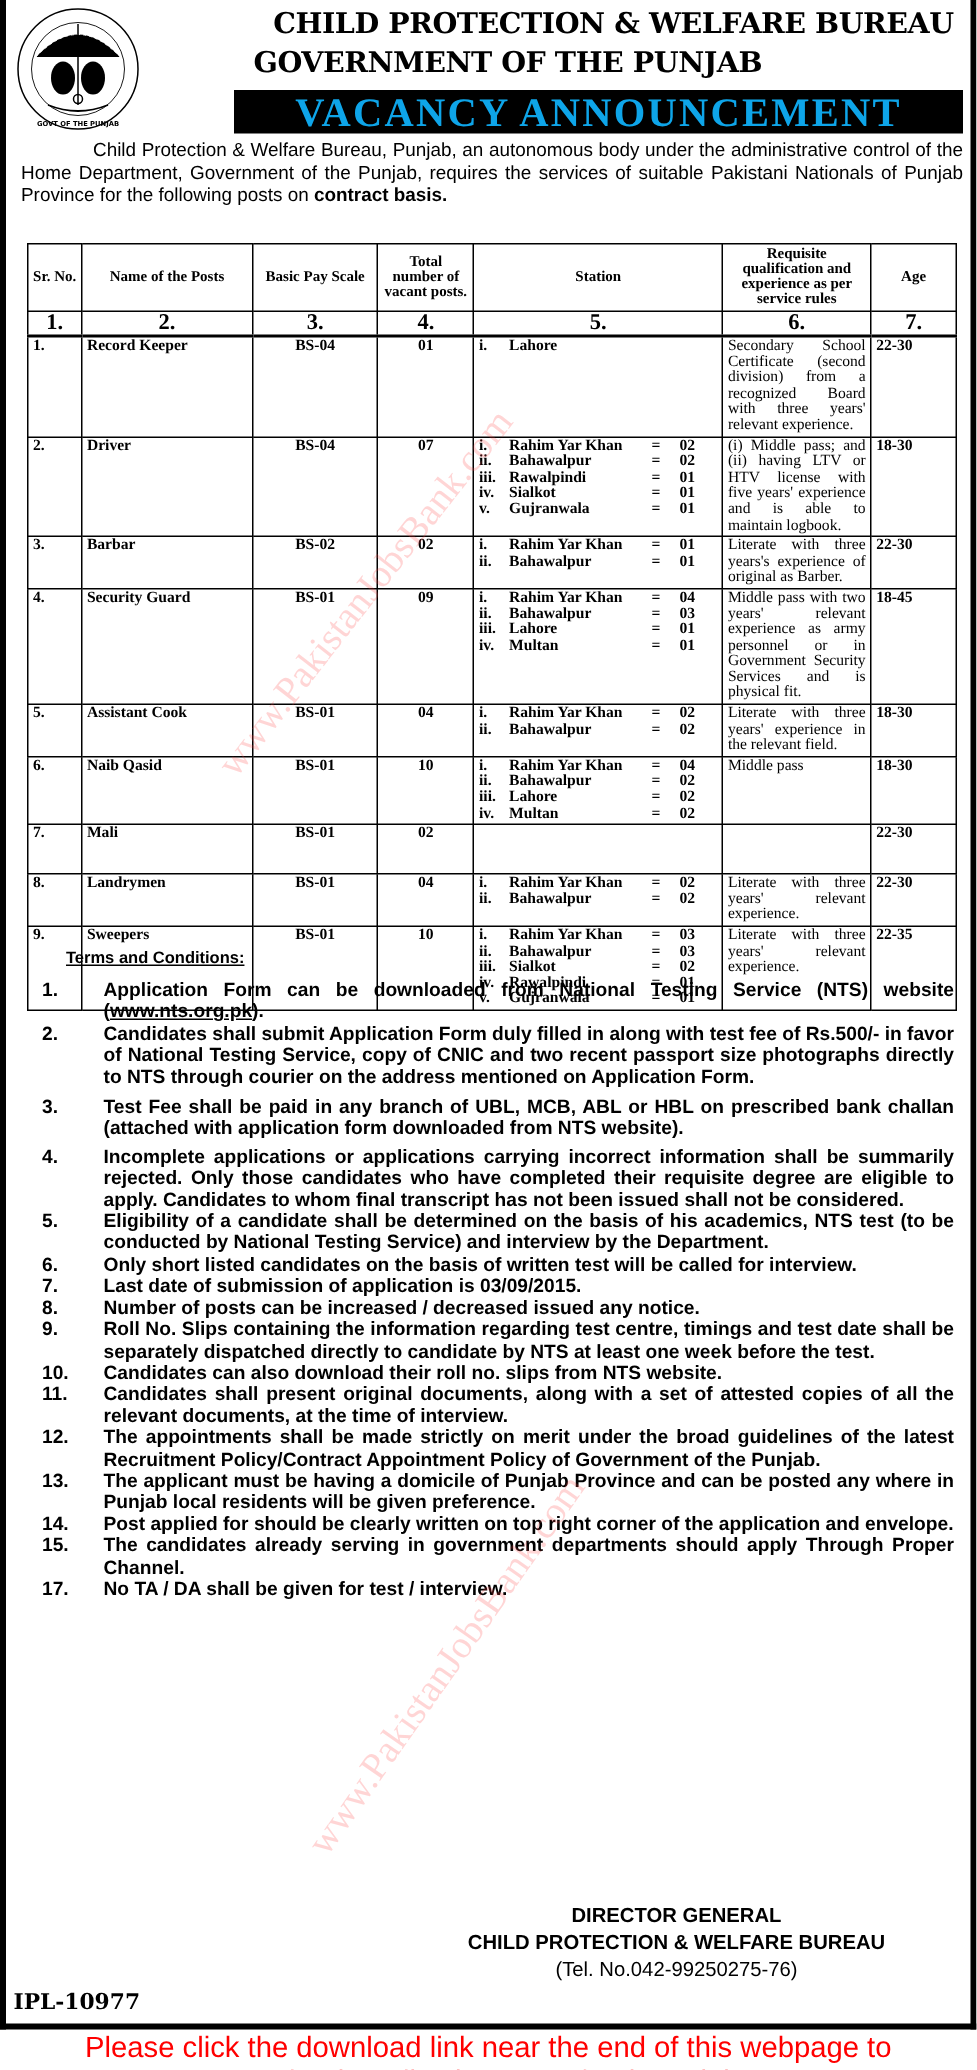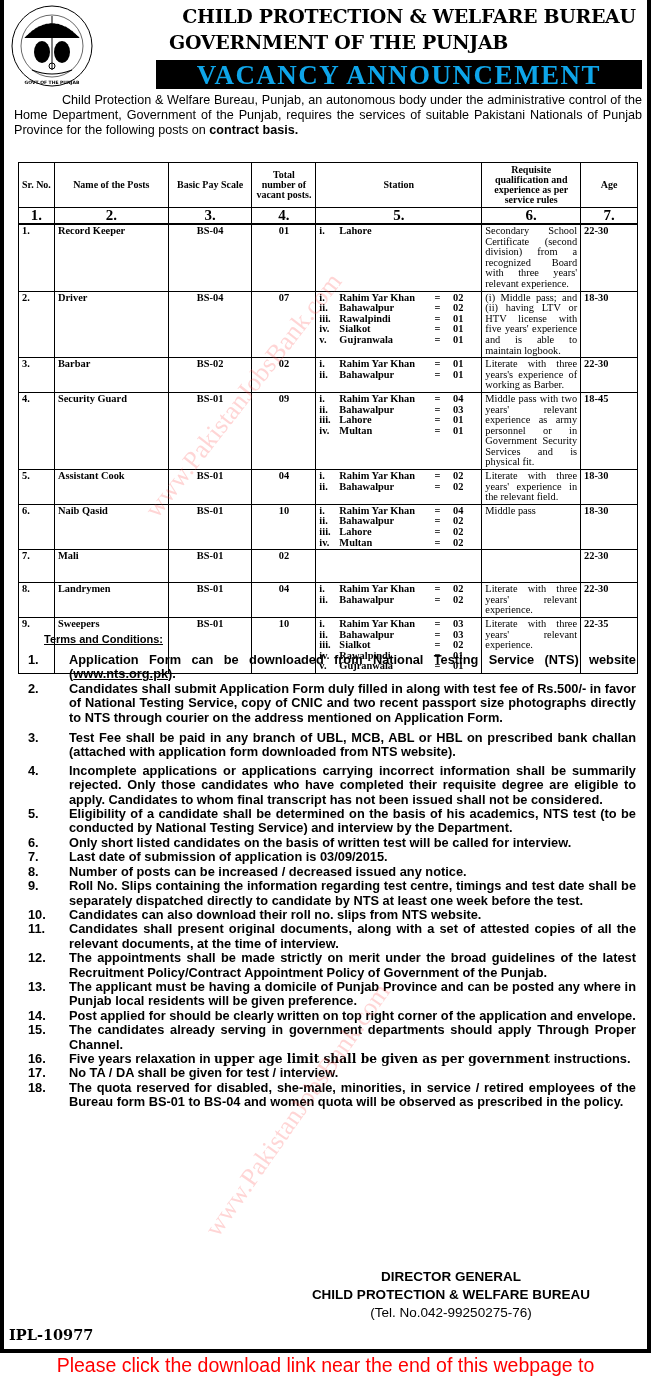--- a/index.html
+++ b/index.html
@@ -161,21 +161,21 @@
               <span class="eq">=</span>
               <span class="q">01</span>
             </div>
             <div class="st">
               <span class="r">ii.</span>
               <span class="n">Bahawalpur</span>
               <span class="eq">=</span>
               <span class="q">01</span>
             </div>
           </td>
-          <td class="qual">Literate with three years's experience of working as Barber.</td>
+          <td class="qual">Literate with three years's experience of original as Barber.</td>
           <td class="b">22-30</td>
         </tr>
         <tr>
           <td class="b">4.</td>
           <td class="b">Security Guard</td>
           <td class="c">BS-01</td>
           <td class="c">09</td>
           <td>
             <div class="st">
               <span class="r">i.</span>
@@ -391,30 +391,22 @@
       </div>
       <div class="term">
         <span class="num">14.</span>
         <span class="txt">Post applied for should be clearly written on top right corner of the application and envelope.</span>
       </div>
       <div class="term">
         <span class="num">15.</span>
         <span class="txt">The candidates already serving in government departments should apply Through Proper Channel.</span>
       </div>
       <div class="term">
-        <span class="num">16.</span>
-        <span class="txt"><span>Five years relaxation in </span><span class="serif">upper age limit shall be given as per government</span><span> instructions.</span></span>
-      </div>
-      <div class="term">
         <span class="num">17.</span>
         <span class="txt">No TA / DA shall be given for test / interview.</span>
-      </div>
-      <div class="term">
-        <span class="num">18.</span>
-        <span class="txt">The quota reserved for disabled, she-male, minorities, in service / retired employees of the Bureau form BS-01 to BS-04 and women quota will be observed as prescribed in the policy.</span>
       </div>
     </div>
 
   <div class="sig">
     <div>DIRECTOR GENERAL</div>
     <div>CHILD PROTECTION &amp; WELFARE BUREAU</div>
     <div style="font-weight:normal">(Tel. No.042-99250275-76)</div>
   </div>
   <div class="ipl">IPL-10977</div>
 

